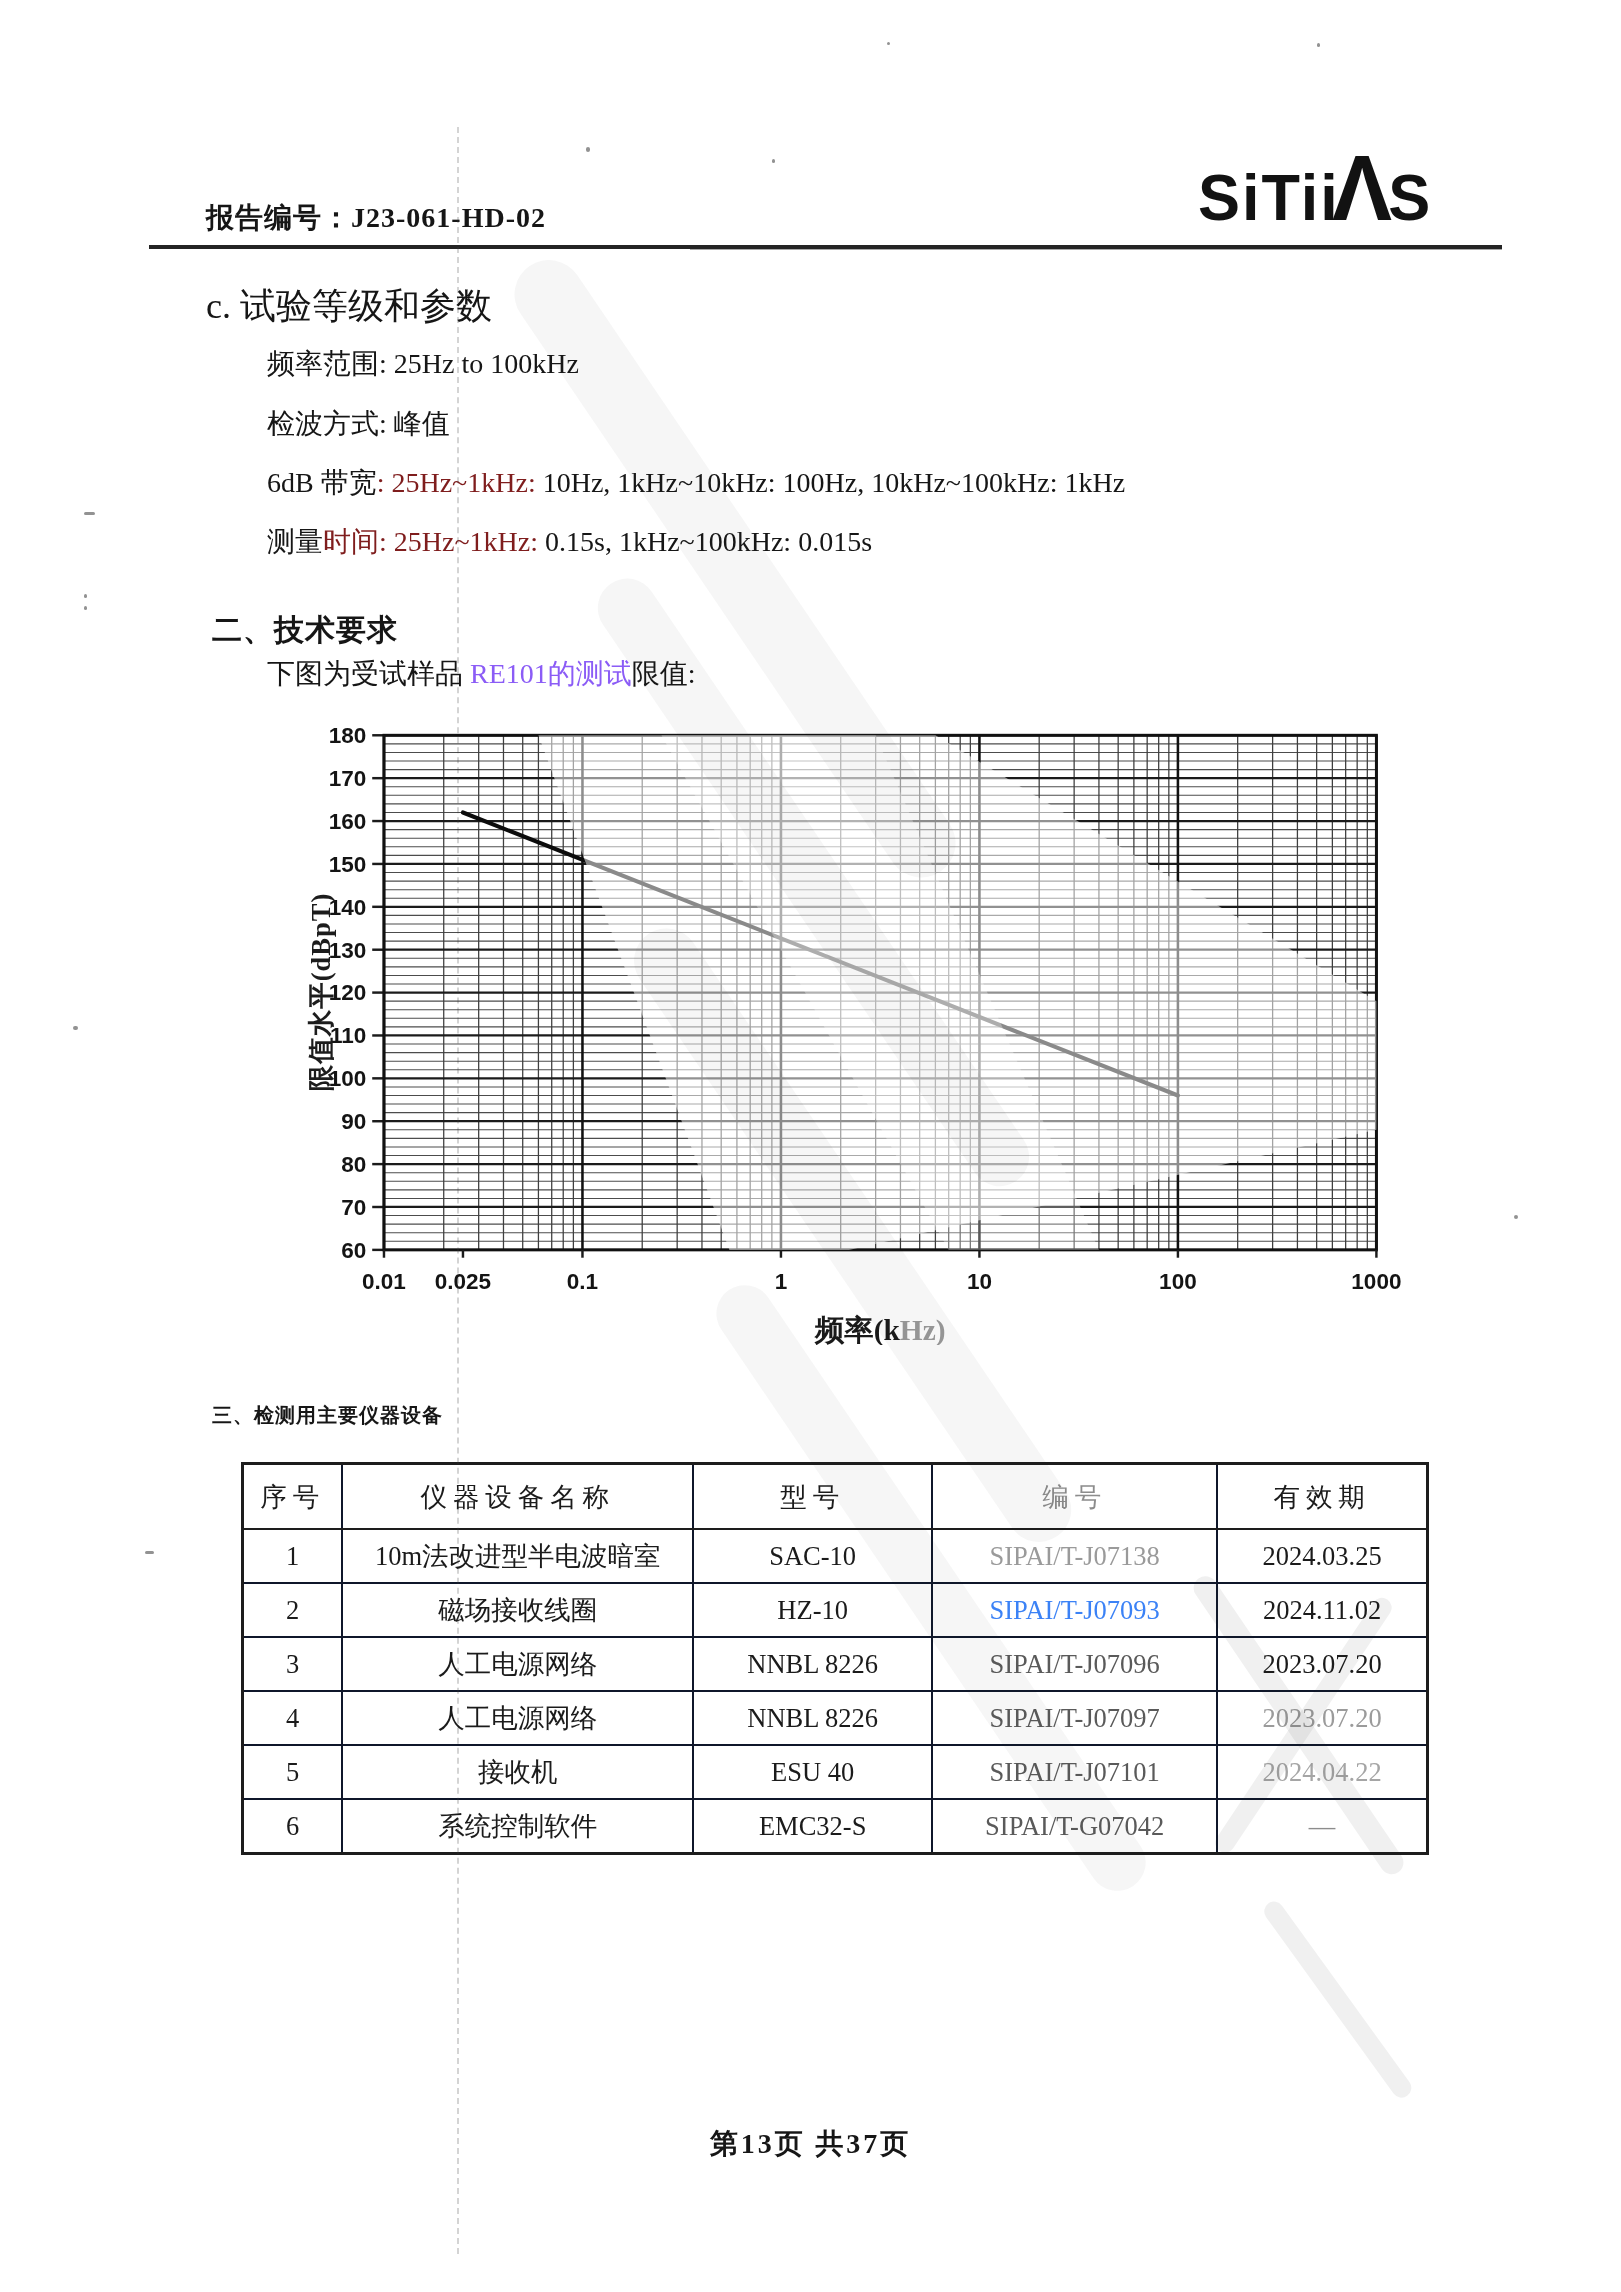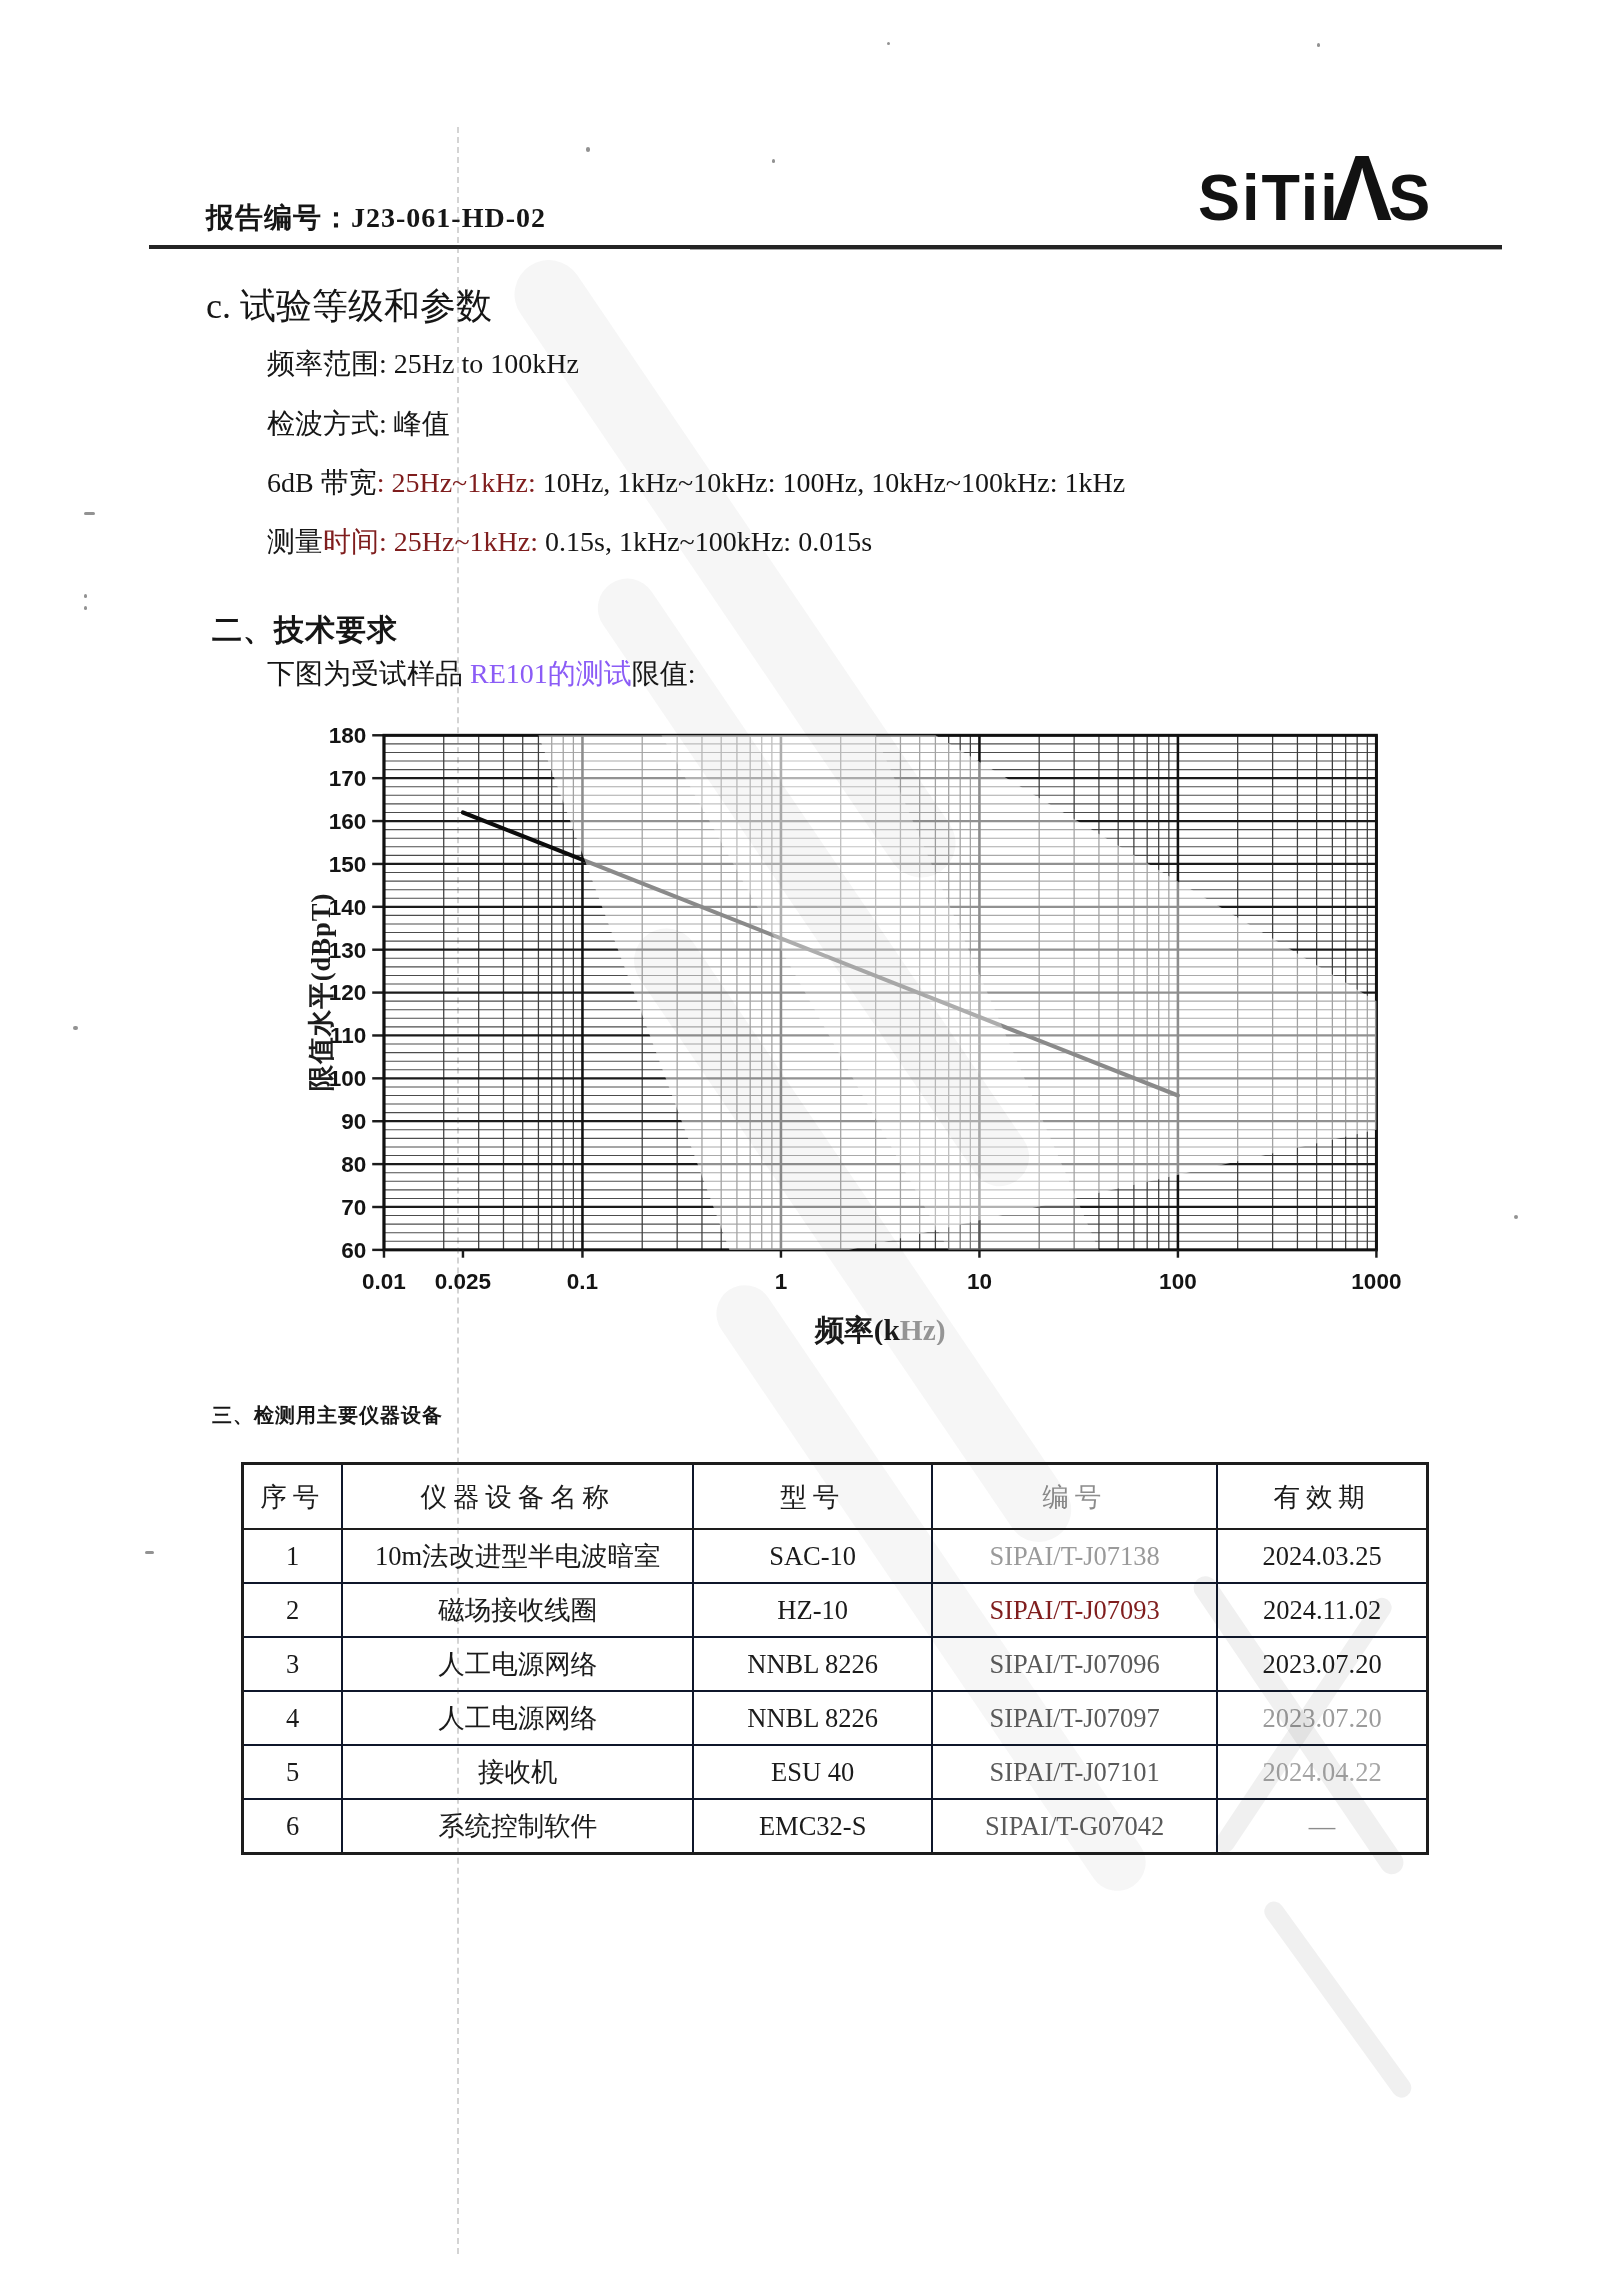--- a/index.html
+++ b/index.html
@@ -32,21 +32,21 @@
   .equip{position:absolute;left:241px;top:1462px;width:1188px;border-collapse:collapse;
          font-size:26.5px;color:#1b1b1b;table-layout:fixed;}
   .equip th,.equip td{border:2px solid #0f172a;text-align:center;padding:0;}
   .equip{border:3.9px solid #1d1d1d;}
   .equip thead th{height:63px;font-weight:normal;letter-spacing:5.9px;border-bottom:2.9px solid #1d1d1d;}
   .equip tbody td{height:52px;border-top:2.9px solid #222;}
   .equip .c0{width:8.3%;} .equip .c1{width:29.7%;} .equip .c2{width:20.2%;} .equip .c3{width:24.1%;} .equip .c4{width:17.7%;}
   .equip thead .c3{color:#8c8c8c;}
   .equip tbody .c3{color:#5a5a5a;}
   .equip tbody tr.r0 .c3{color:#9a9a9a;}
-  .equip tbody tr.r1 .c3{color:#7f1d1d;margin-top:28px;}
+  .equip tbody tr.r1 .c3{color:#3b82f6;margin-top:28px;}
   .equip tbody tr.r3 .c4{color:#9b9b9b;}
   .equip tbody tr.r4 .c4{color:#a5a5a5;}
   .equip tbody tr.r5 .c4{color:#8c8c8c;}
   
   .footer{position:absolute;left:0;top:2125px;width:100%;text-align:center;
           font-size:28px;font-weight:bold;letter-spacing:2.9px;}
   
   .fold-line{position:absolute;left:457px;top:127px;height:2127px;width:0;
              border-left:2px dashed rgba(60,60,60,0.22);}
   .wm{position:absolute;left:0;top:0;pointer-events:none;}
@@ -303,20 +303,21 @@
         <tr class="r5">
           <td class="c0">6</td>
           <td class="c1">系统控制软件</td>
           <td class="c2">EMC32-S</td>
           <td class="c3">SIPAI/T-G07042</td>
           <td class="c4">—</td>
         </tr>
       </tbody>
   </table>
 
+  <div class="footer">第13页 共37页</div>
 
   <div class="fold-line"></div>
   <svg class="wm" width="1621" height="2293" viewBox="0 0 1654 2339">
     <g stroke="rgba(40,40,40,0.045)" stroke-linecap="round">
       <line x1="560" y1="300" x2="940" y2="860" stroke-width="70"></line>
       <line x1="640" y1="620" x2="1020" y2="1180" stroke-width="60"></line>
       <line x1="680" y1="980" x2="1060" y2="1540" stroke-width="66"></line>
       <line x1="760" y1="1340" x2="1140" y2="1900" stroke-width="58"></line>
     </g>
     <g stroke="rgba(40,40,40,0.07)" stroke-linecap="round">

